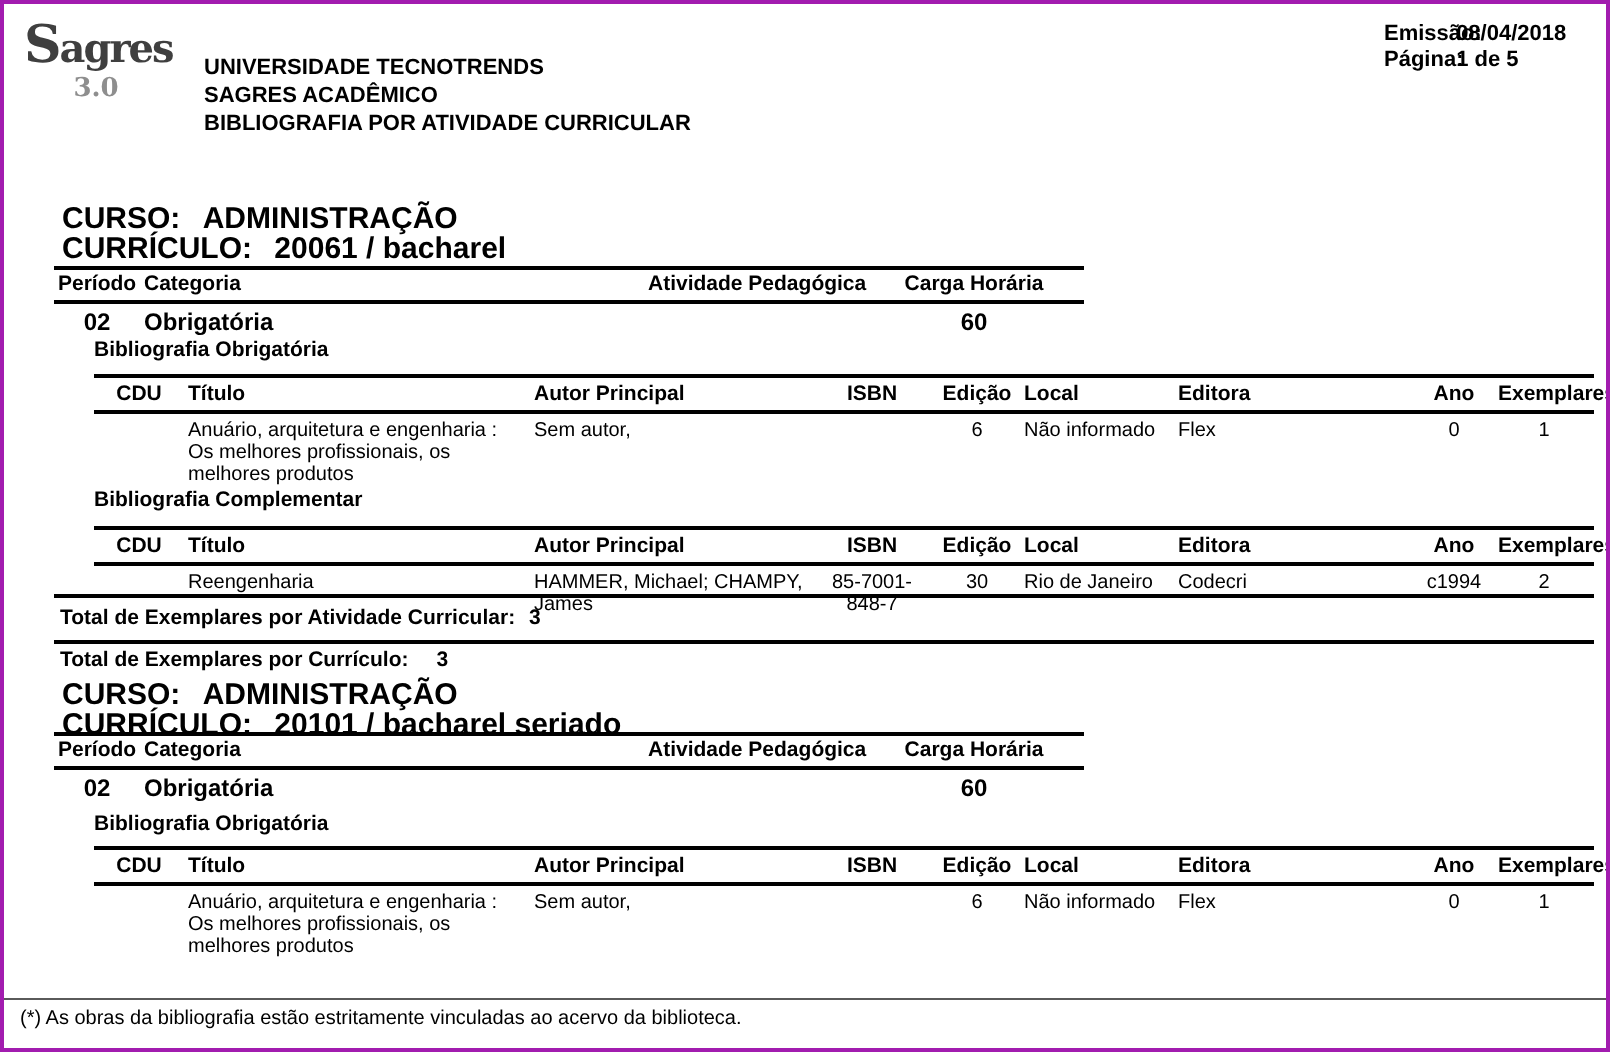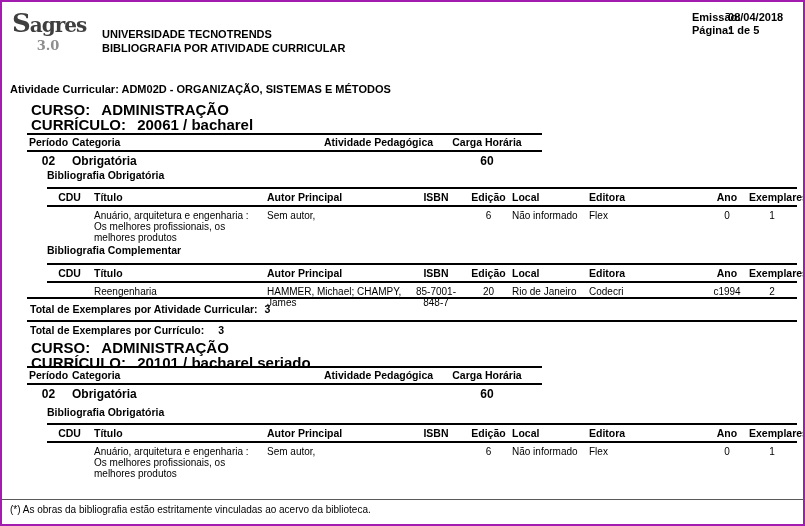--- a/index.html
+++ b/index.html
@@ -83,38 +83,35 @@
 
 <div class="page">
 
   <div class="abs logo">
     <span class="logo-name">Sagres</span>
     <span class="logo-version">3.0</span>
   </div>
 
   <div class="abs header-text">
     <div>UNIVERSIDADE TECNOTRENDS</div>
+    <div>SAGRES ACADÊMICO</div>
     <div>BIBLIOGRAFIA POR ATIVIDADE CURRICULAR</div>
   </div>
 
   <div class="abs header-right">
     <div class="row">
       <span class="hr-label">Emissão:</span>
       <span>08/04/2018</span>
     </div>
     <div class="row">
       <span class="hr-label">Página:</span>
       <span>1 de 5</span>
     </div>
   </div>
 
-  <div class="abs line-atividade">
-    <span>Atividade Curricular:</span>
-    <span>ADM02D - ORGANIZAÇÃO, SISTEMAS E MÉTODOS</span>
-  </div>
 
   <div class="abs line-curso curso-1">
     <span>CURSO:</span>
     <span class="val">ADMINISTRAÇÃO</span>
   </div>
   <div class="abs line-curso curriculo-1">
     <span>CURRÍCULO:</span>
     <span class="val">20061 / bacharel</span>
   </div>
 
@@ -211,21 +208,21 @@
         <th class="c">Ano</th>
         <th class="c">Exemplares</th>
       </tr>
     </thead>
     <tbody>
       <tr>
         <td class="c"></td>
         <td class="l">Reengenharia</td>
         <td class="l">HAMMER, Michael; CHAMPY, James</td>
         <td class="c">85-7001-848-7</td>
-        <td class="c">20</td>
+        <td class="c">30</td>
         <td class="l">Rio de Janeiro</td>
         <td class="l">Codecri</td>
         <td class="c">c1994</td>
         <td class="c">2</td>
       </tr>
     </tbody>
   </table>
 
   <div class="abs total-ativ">
     <span>Total de Exemplares por Atividade Curricular:</span>

